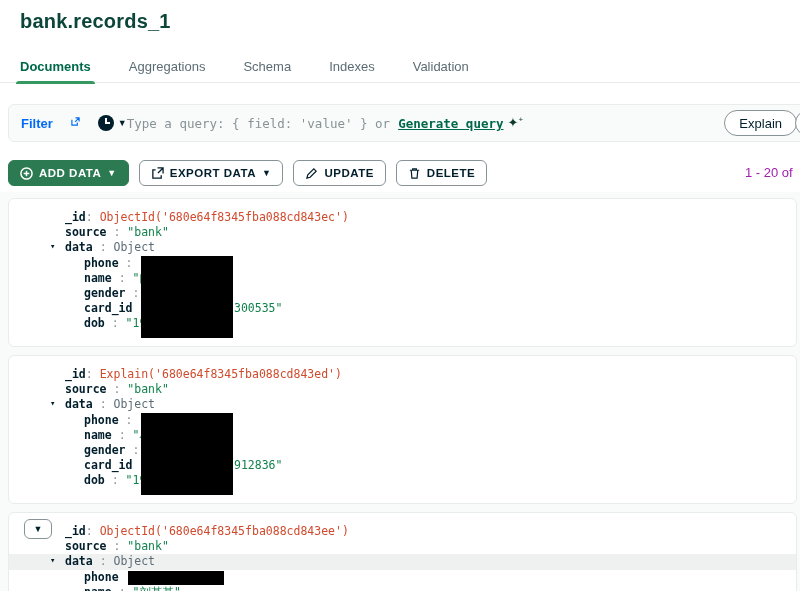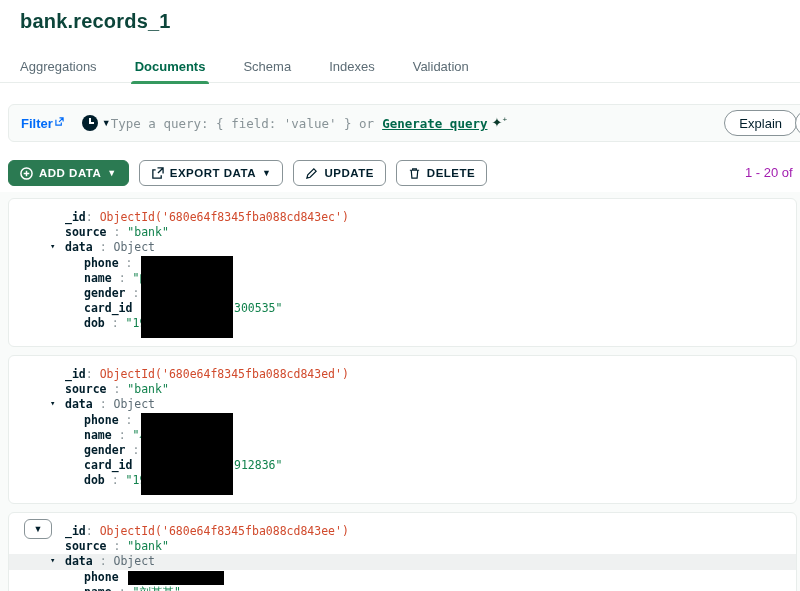--- a/index.html
+++ b/index.html
@@ -17,21 +17,21 @@
   .tab { position:relative; font-size:13px; color:#5C6C75; font-weight:500; padding:3px 4px 0;
          cursor:pointer; }
   .tab.active { color:#00684A; font-weight:700; }
   .tab.active::after { content:""; position:absolute; left:0; right:0; bottom:-1px;
                        height:3px; background:#35995F; border-radius:3px 3px 0 0; }
 
   
   .filter-bar { position:absolute; left:8px; top:104px; width:802px; height:38px;
                 background:#F9FBFA; border:1px solid #E8EDEB; border-radius:6px;
                 display:flex; align-items:center; padding:0 12px; }
-  .filter-link { display:inline-flex; align-items:flex-start; gap:2px; color:#016BF8;
+  .filter-link { display:inline-flex; align-items:flex-start; gap:18px; color:#016BF8;
                  font-size:13px; font-weight:600; cursor:pointer; }
   .clock-group { display:inline-flex; align-items:center; gap:4px; margin-left:18px; cursor:pointer; }
   .clock-circle { width:16px; height:16px; border-radius:50%; background:#001E2B; position:relative; }
   .clock-circle::before { content:""; position:absolute; left:7px; top:3px; width:2px; height:6px; background:#fff; }
   .clock-circle::after  { content:""; position:absolute; left:7px; top:7px; width:5px; height:2px; background:#fff; }
   .caret-down { font-size:9px; color:#001E2B; line-height:1; }
   .query-placeholder { font-family:"DejaVu Sans Mono", monospace;
                        font-size:12.5px; color:#889397; white-space:pre; }
   .generate-query { font-family:"DejaVu Sans Mono", monospace; font-size:12.5px; color:#00684A;
                     font-weight:700; text-decoration:underline; margin-left:8px; cursor:pointer; }
@@ -77,22 +77,22 @@
                 border:1px solid #889397; border-radius:6px; background:#fff;
                 display:flex; align-items:center; justify-content:center; cursor:pointer; }
 </style>
 </head>
 <body>
 
 <div class="page-title">bank.records_1</div>
 
 <div class="tabs-wrap">
   <div class="tabs">
+    <div class="tab active">Documents</div>
     <div class="tab">Aggregations</div>
-    <div class="tab active">Documents</div>
     <div class="tab">Schema</div>
     <div class="tab">Indexes</div>
     <div class="tab">Validation</div>
   </div>
 </div>
 
 <div class="filter-bar">
   <span class="filter-link">
     <span>Filter</span>
     <svg width="9" height="9" viewBox="0 0 10 10" style="margin-top:1px">
@@ -152,21 +152,21 @@
     <div class="line l1"><span class="data-caret">▾</span><span class="key">data</span><span class="colon"> : </span><span class="obj">Object</span></div>
     <div class="line l2"><span class="key">phone</span><span class="colon"> : </span><span class="str">"</span></div>
     <div class="line l2"><span class="key">name</span><span class="colon"> : </span><span class="str">"闫</span></div>
     <div class="line l2"><span class="key">gender</span><span class="colon"> : </span><span class="str"></span></div>
     <div class="line l2"><span class="key">card_id</span><span class="colon"> : </span><span class="str tail">300535"</span></div>
     <div class="line l2"><span class="key">dob</span><span class="colon"> : </span><span class="str">"19</span></div>
     <div class="redact" style="left:132px;top:57px;width:92px;height:82px"></div>
   </div>
 
   <div class="card" style="top:163px;height:149px">
-    <div class="line l1"><span class="key">_id</span><span class="colon">: </span><span class="oid">ObjectId('680e64f8345fba088cd843ed')</span></div>
+    <div class="line l1"><span class="key">_id</span><span class="colon">: </span><span class="oid">Explain('680e64f8345fba088cd843ed')</span></div>
     <div class="line l1"><span class="key">source</span><span class="colon"> : </span><span class="str">"bank"</span></div>
     <div class="line l1"><span class="data-caret">▾</span><span class="key">data</span><span class="colon"> : </span><span class="obj">Object</span></div>
     <div class="line l2"><span class="key">phone</span><span class="colon"> : </span><span class="str">"</span></div>
     <div class="line l2"><span class="key">name</span><span class="colon"> : </span><span class="str">"牟</span></div>
     <div class="line l2"><span class="key">gender</span><span class="colon"> : </span><span class="str"></span></div>
     <div class="line l2"><span class="key">card_id</span><span class="colon"> : </span><span class="str tail">912836"</span></div>
     <div class="line l2"><span class="key">dob</span><span class="colon"> : </span><span class="str">"19</span></div>
     <div class="redact" style="left:132px;top:57px;width:92px;height:82px"></div>
   </div>
 

